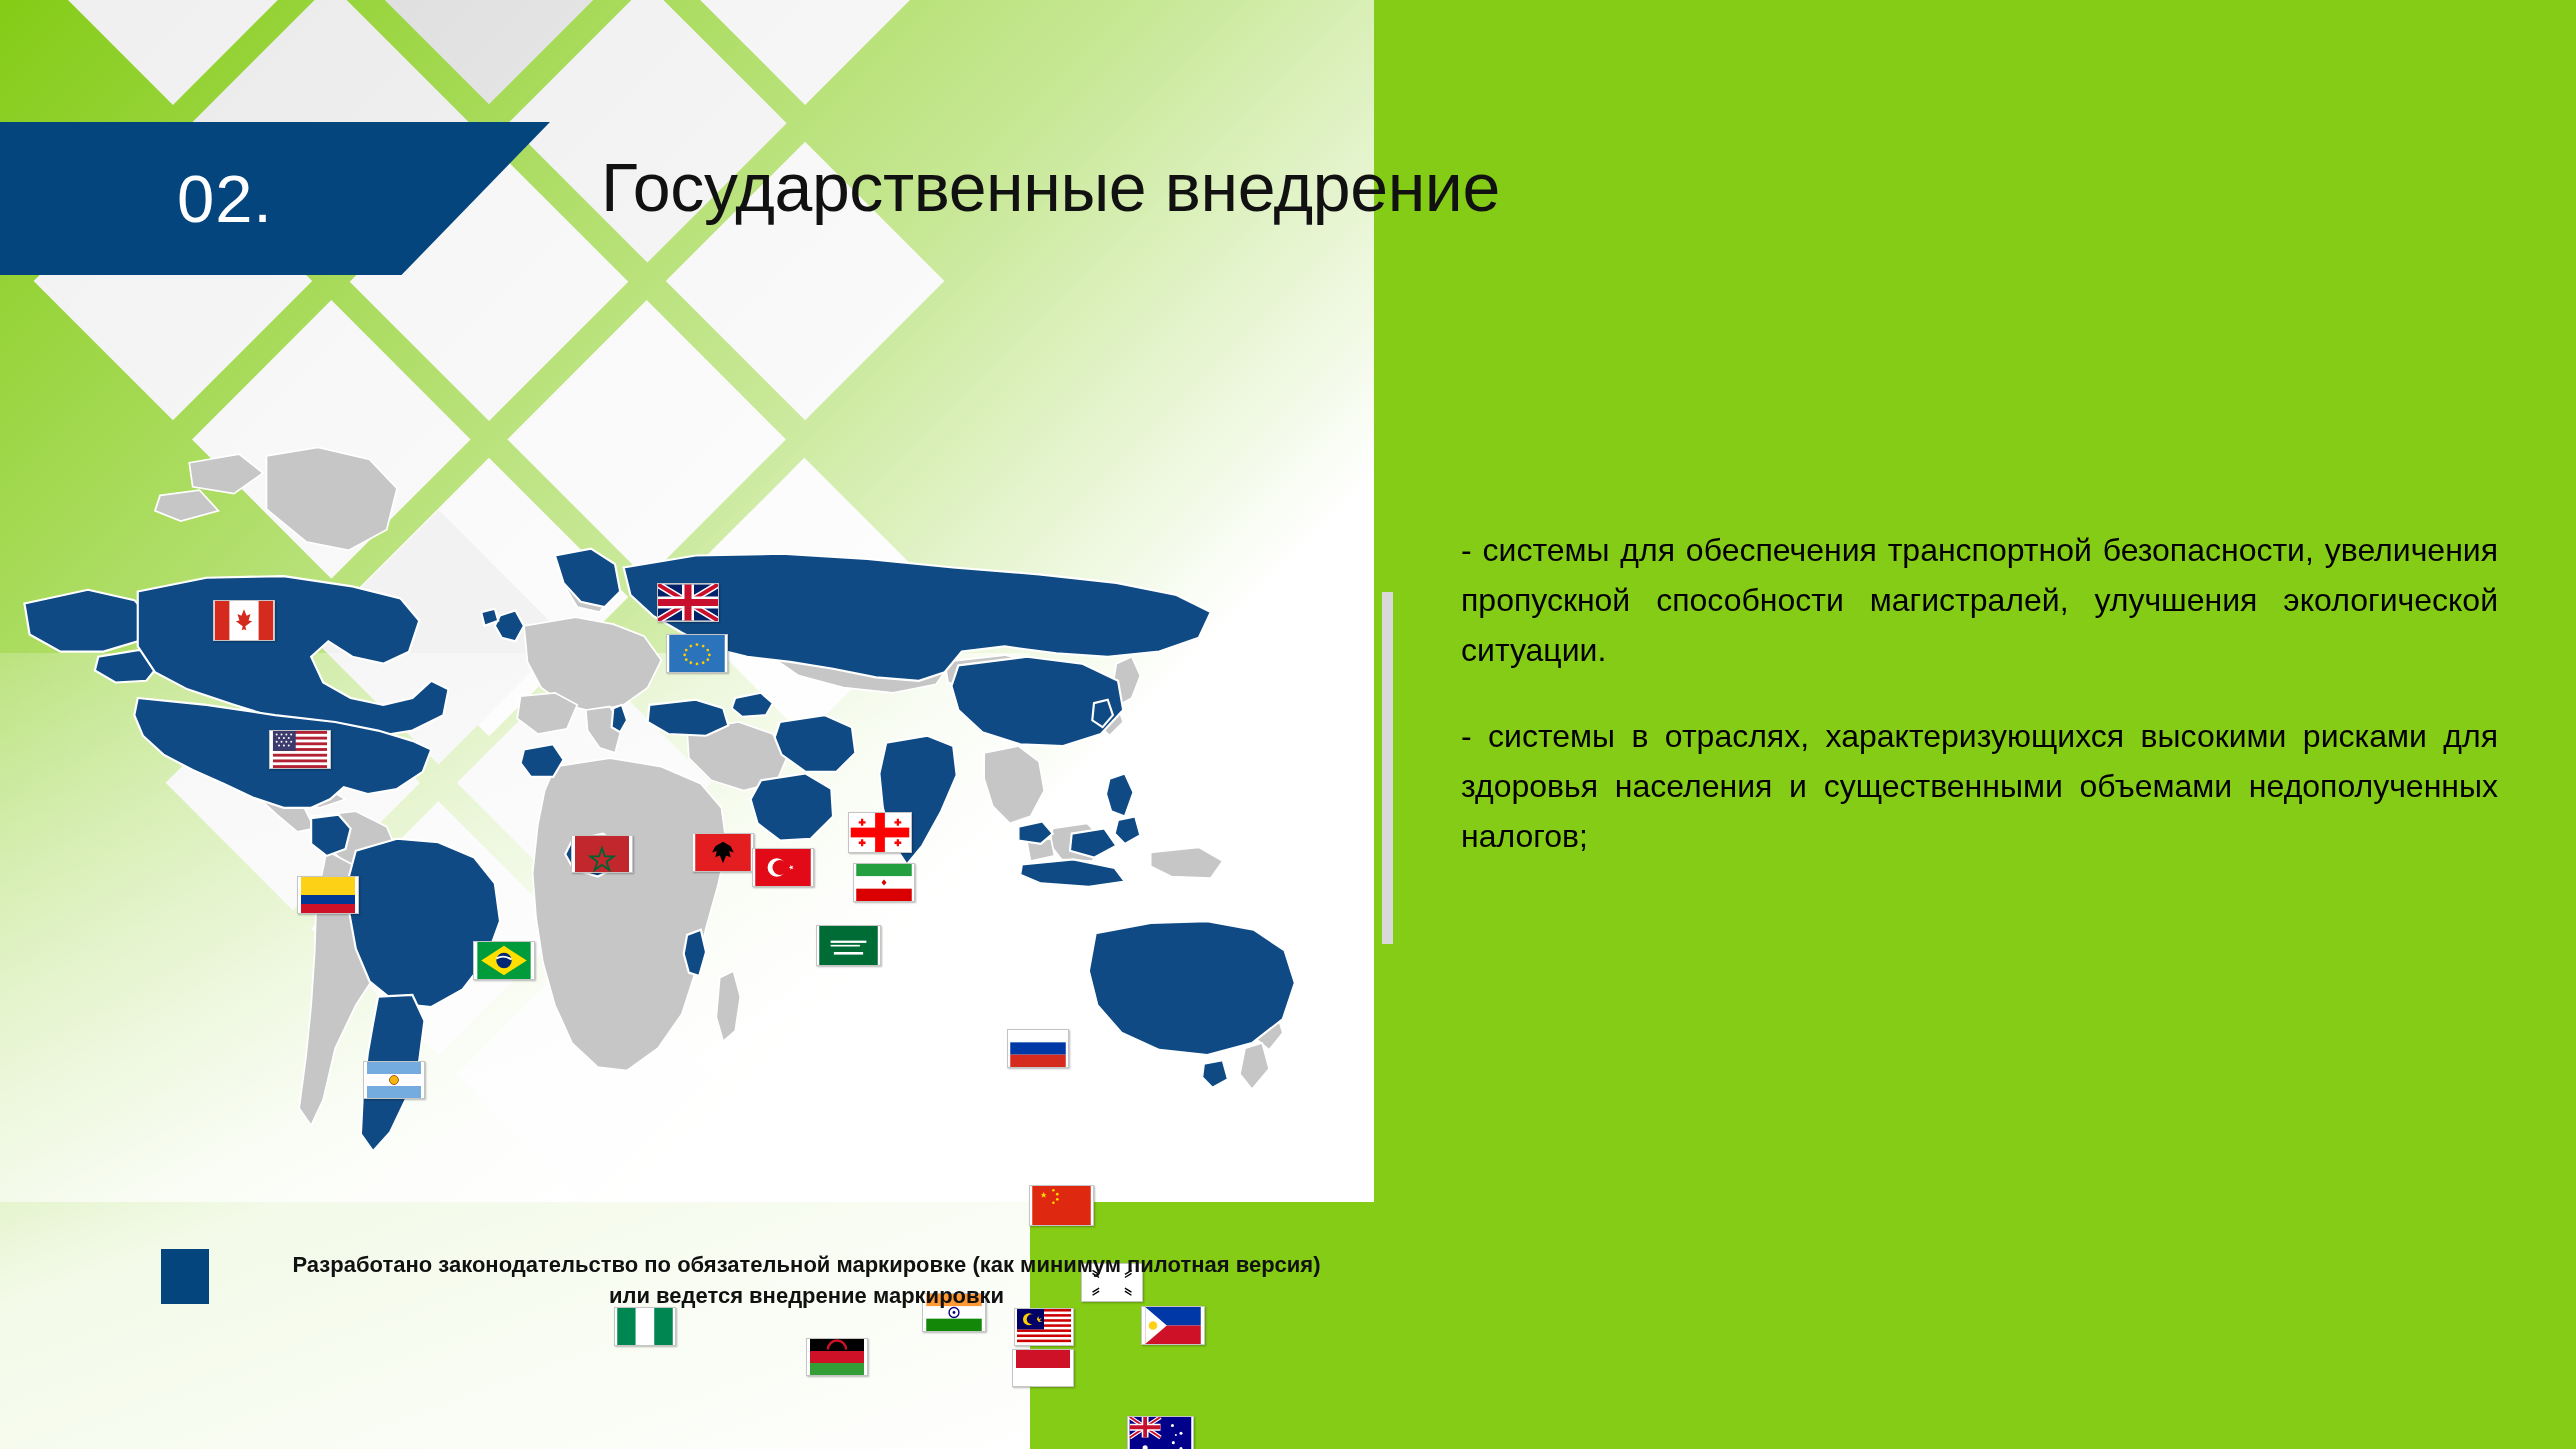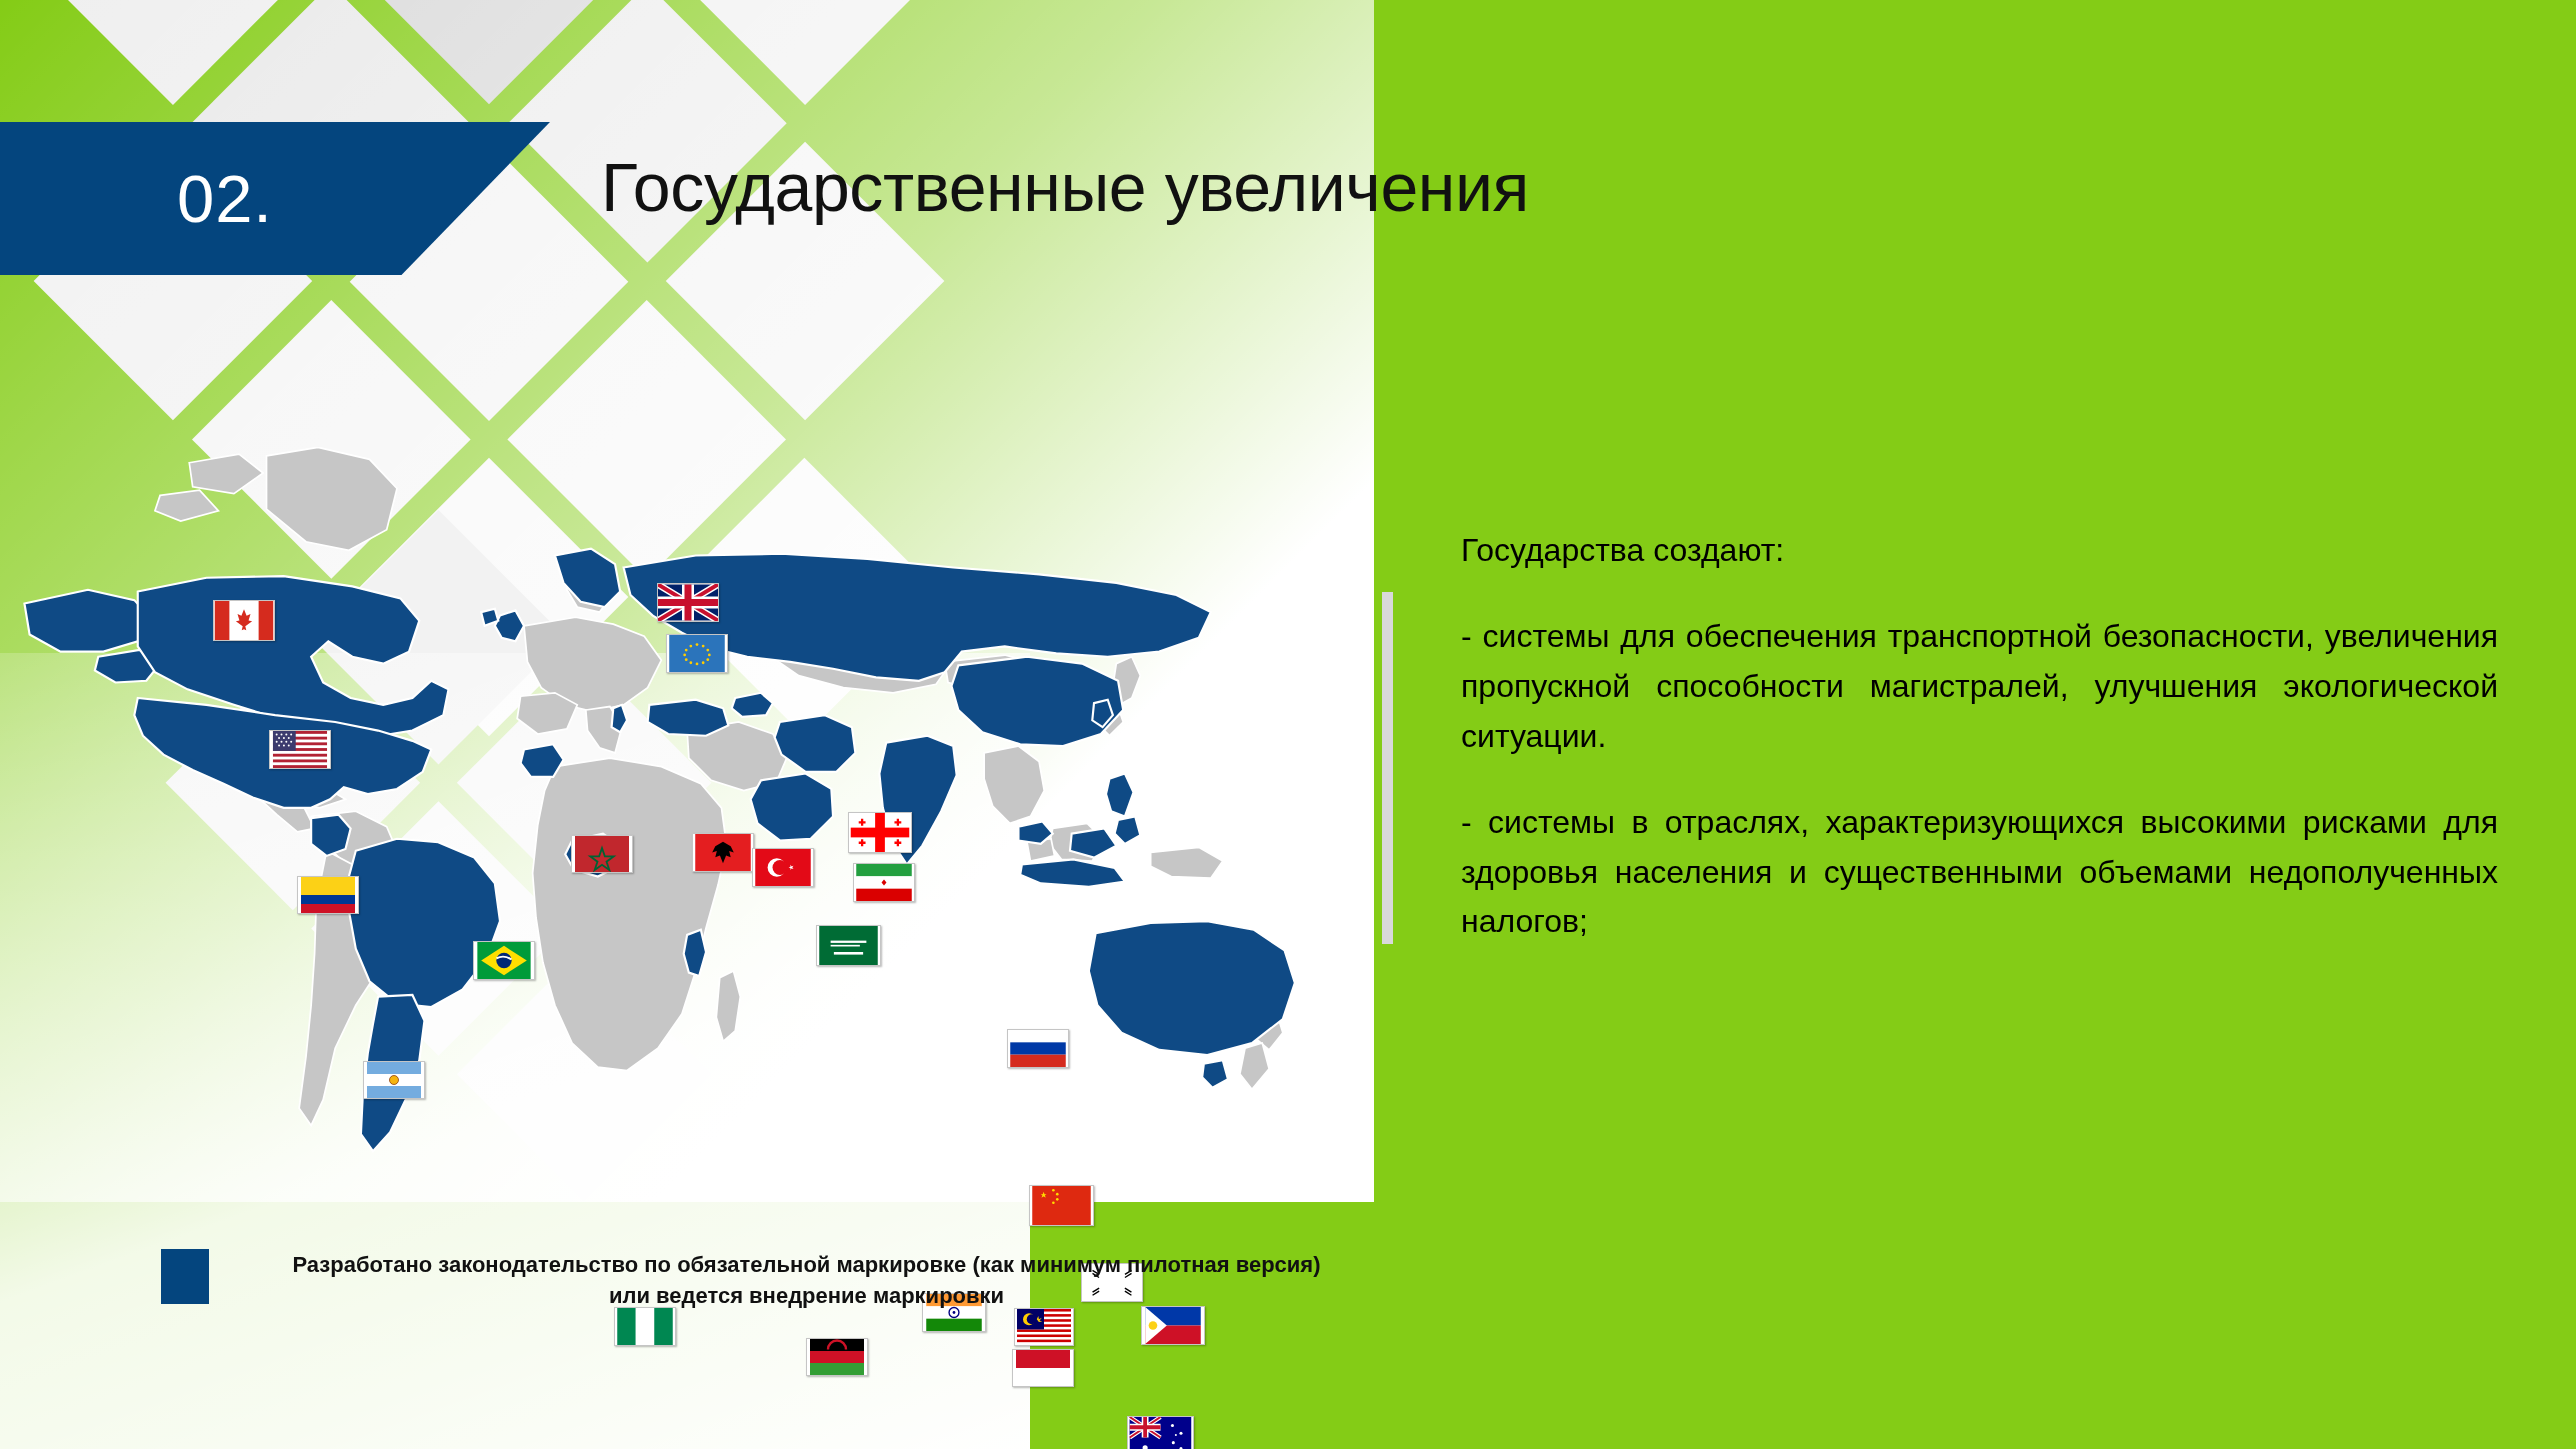--- a/index.html
+++ b/index.html
@@ -164,21 +164,21 @@
     <div class="d" style="left:206px; top:0px;   width:180px; height:180px; background:#f5f5f5;"></div>
     <div class="d" style="left:0px;   top:206px; width:180px; height:180px; background:#f4f4f4;"></div>
     <div class="d" style="left:206px; top:206px; width:180px; height:180px; background:#f7f7f7;"></div>
     <div class="d" style="left:412px; top:206px; width:180px; height:180px; background:#f6f6f6;"></div>
   </div>
   <div class="bg-fade-low"></div>
 
   <div class="number-banner">
     <span class="num">02.</span>
   </div>
-  <h1 class="slide-title">Государственные увеличения</h1>
+  <h1 class="slide-title">Государственные внедрение</h1>
 
   <div class="map-wrap">
     <svg viewBox="0 0 1610 880" xmlns="http://www.w3.org/2000/svg">
       <g fill="#c6c6c6" stroke="#ffffff" stroke-width="2">
 
         <path d="M300 10 L360 0 L420 14 L452 48 L440 96 L396 120 L346 110 L300 72 Z"></path>
 
         <path d="M210 18 L268 8 L296 30 L262 54 L214 46 Z"></path>
         <path d="M176 56 L222 50 L244 74 L200 86 L170 74 Z"></path>
 
@@ -554,21 +554,20 @@
             <circle cx="30" cy="18.5" r="0.9"></circle>
             <circle cx="27" cy="10.5" r="0.6"></circle>
           </g>
         </svg>
     </div>
   </div>
 
   <div class="divider"></div>
 
   <div class="text-col">
-    <p>Государства создают:</p>
     <p class="justify">- системы для обеспечения транспортной безопасности, увеличения пропускной способности магистралей, улучшения экологической ситуации.</p>
     <p class="justify">- системы в отраслях, характеризующихся высокими рисками для здоровья населения и существенными объемами недополученных налогов;</p>
   </div>
 
   <div class="legend">
     <div class="legend-swatch"></div>
     <div class="legend-text">Разработано законодательство по обязательной маркировке (как минимум пилотная версия) или ведется внедрение маркировки</div>
   </div>
 
 </div>

